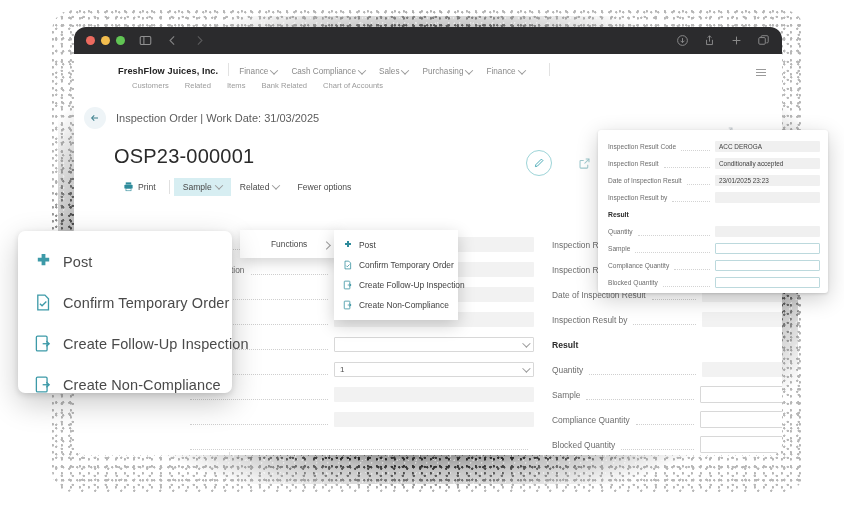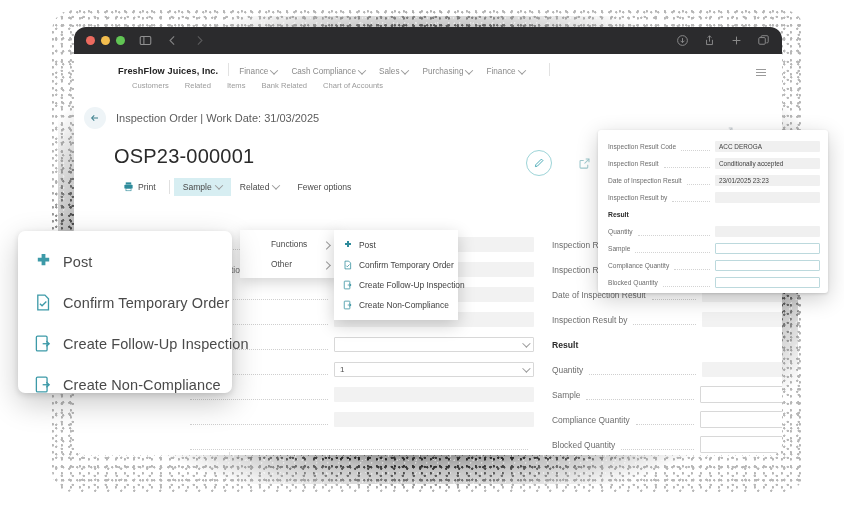--- a/index.html
+++ b/index.html
@@ -458,24 +458,20 @@
           <span class="t">Line</span>
         </div>
 
       </div>
 
       <div class="menu1">
         <div class="mi">
           <span>Functions</span>
           <i class="chev" style="transform:rotate(-45deg) translateX(-2px);border-right:1px solid #9a9a9a;border-bottom:1px solid #9a9a9a;"></i>
         </div>
-        <div class="mi">
-          <span>Other</span>
-          <i class="chev" style="transform:rotate(-45deg) translateX(-2px);border-right:1px solid #9a9a9a;border-bottom:1px solid #9a9a9a;"></i>
-        </div>
       </div>
 
       <div class="menu2">
         <div class="mi">
           <span class="tealico">
             <svg width="10" height="10" viewBox="0 0 16 16" fill="#2e8b9b">
               <path d="M6.4 1.6h3.2v3.2h3.2v3.2H9.6v3.2H6.4V8H3.2V4.8h3.2z"></path>
             </svg>
           </span>
           <span>Post</span>

